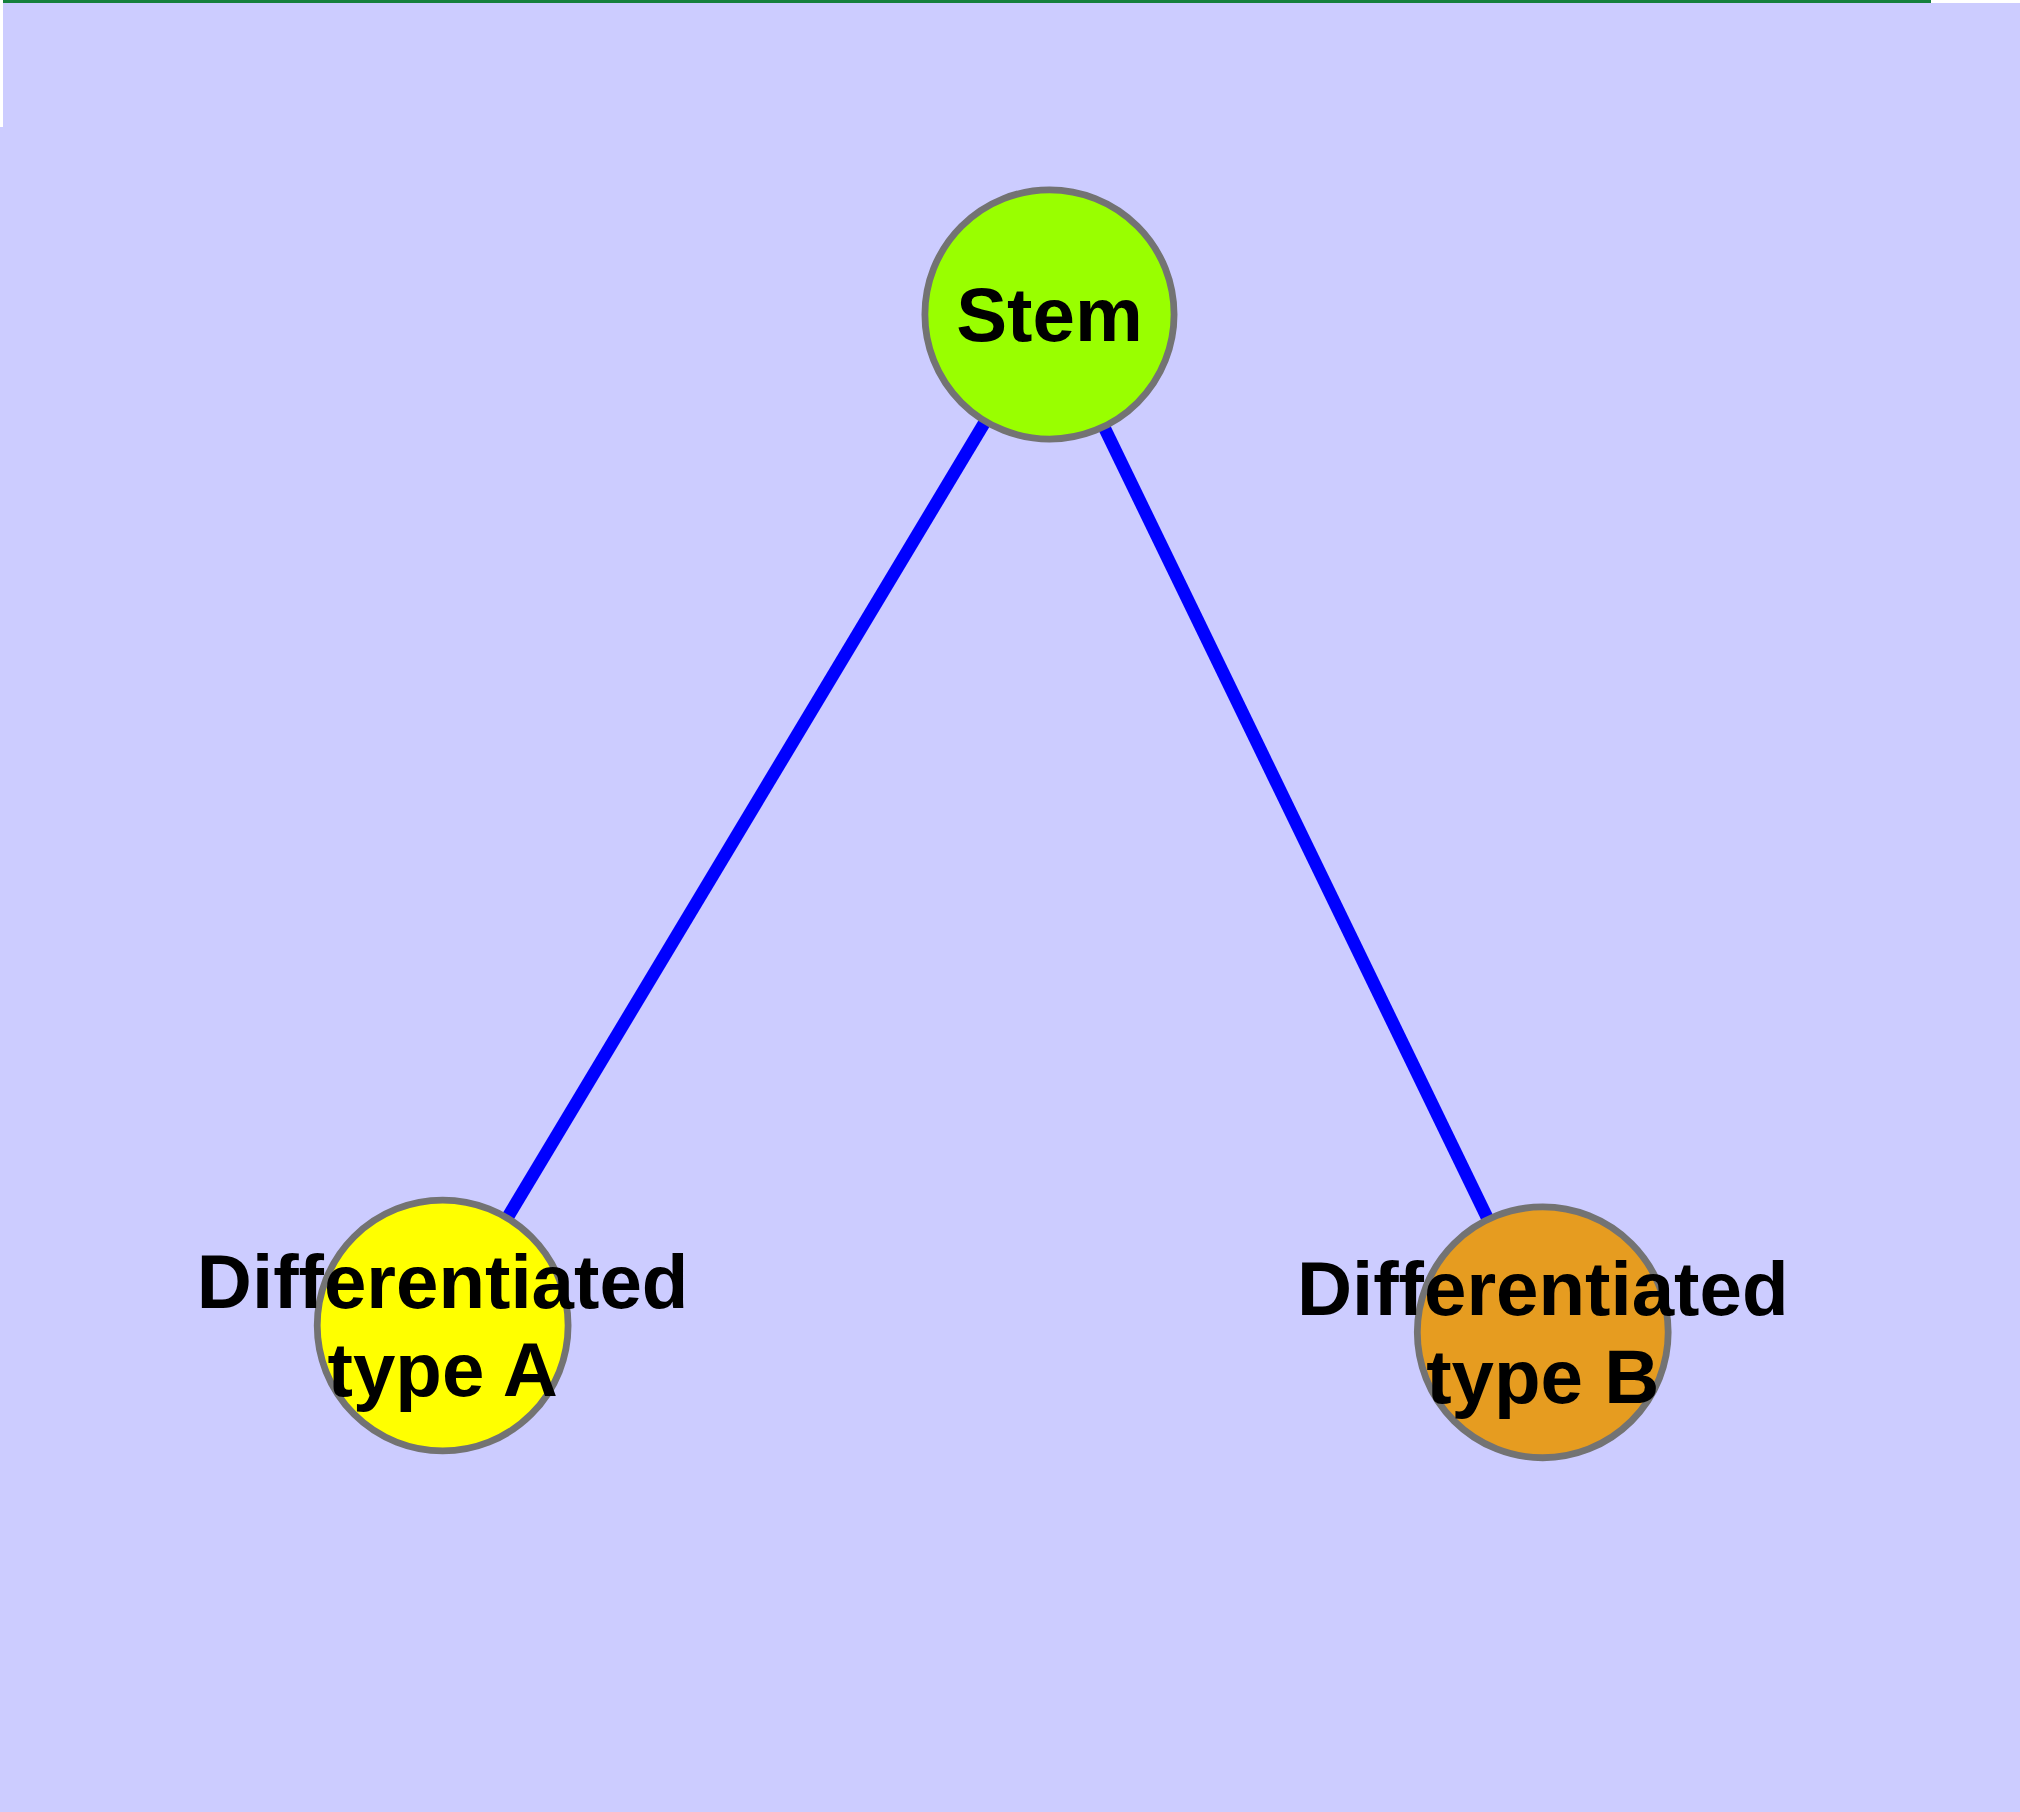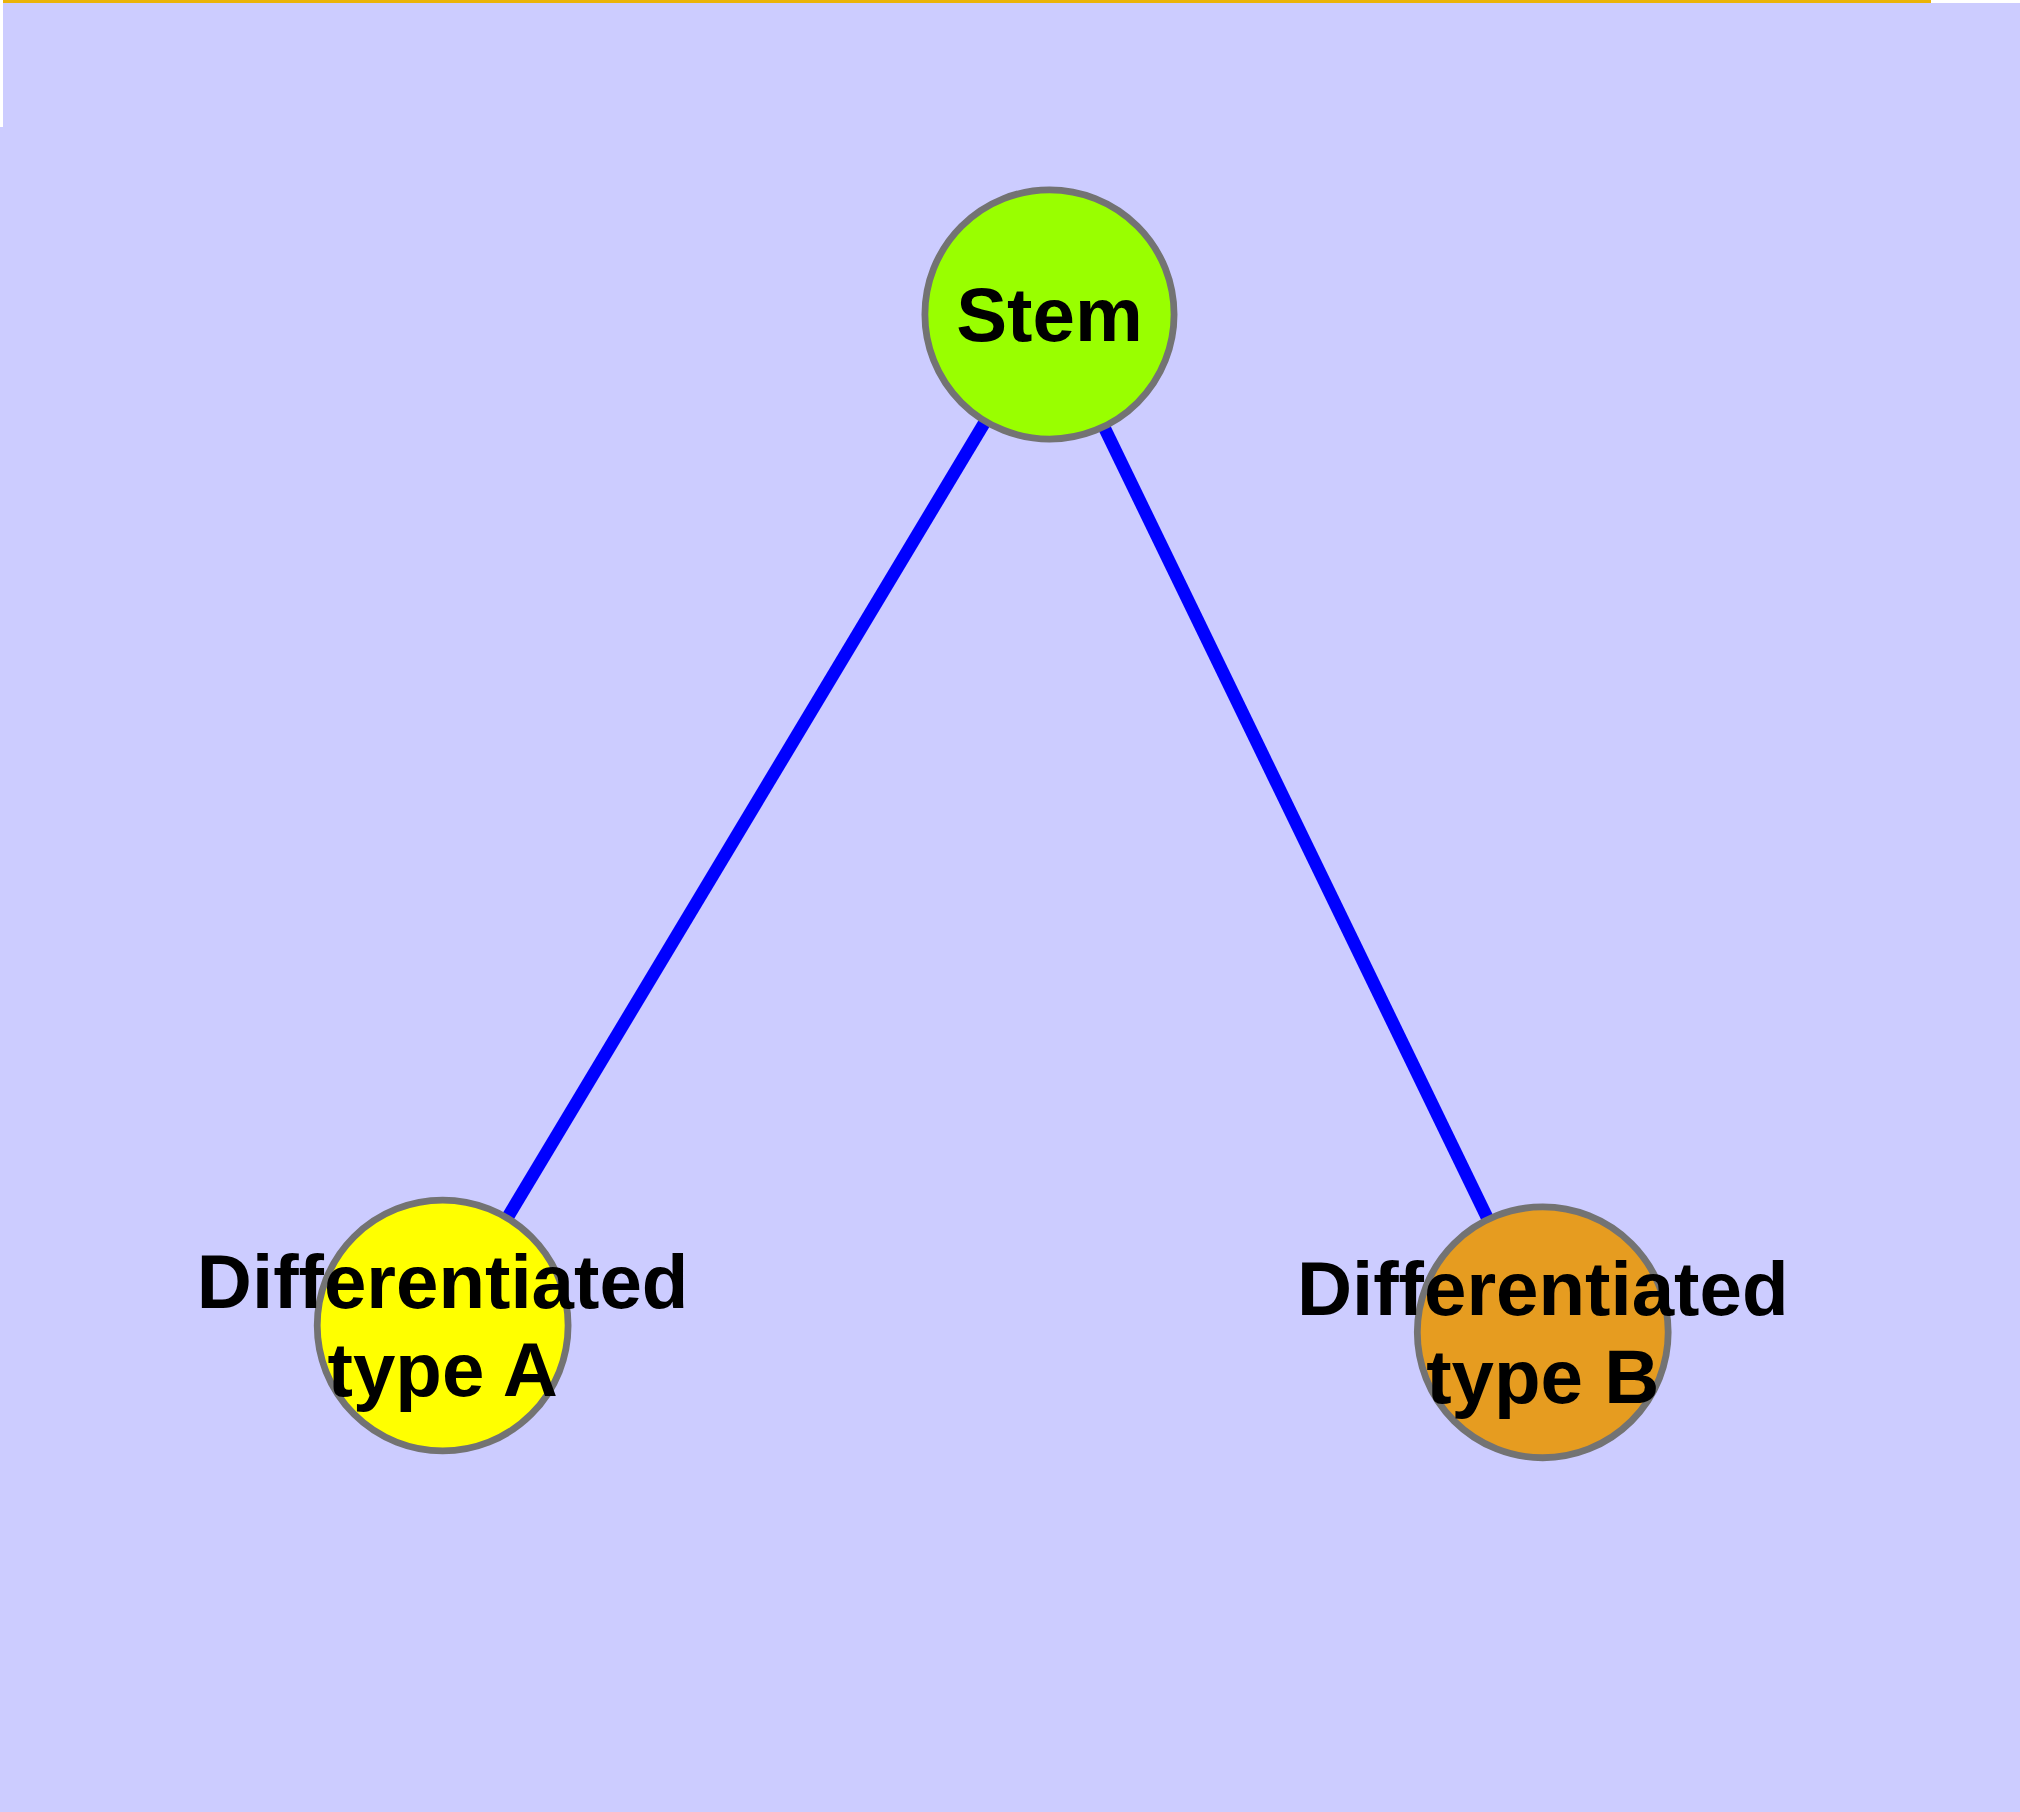--- a/index.html
+++ b/index.html
@@ -8,21 +8,21 @@
     background: #ffffff;
     width: 2021px;
     height: 1812px;
     overflow: hidden;
     font-family: "Liberation Sans", sans-serif;
   }
   .stage {
     position: relative;
     width: 1931px;
     height: 1812px;
-    background: #eab308;
+    background: #15803d;
   }
   .diagram-bg {
     position: absolute;
     left: 0;
     top: 3.4px;
     width: 2021px;
     height: 1809px;
     background: #CCCCFF;
   }
   .corner-notch {

